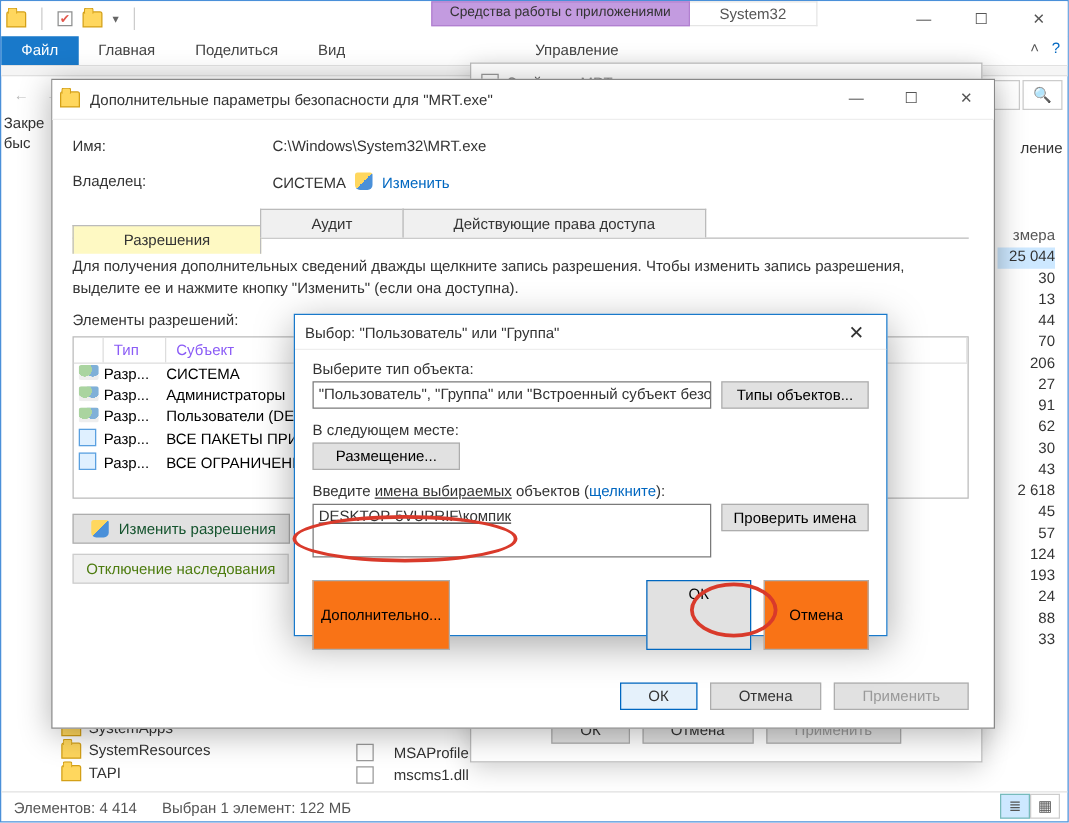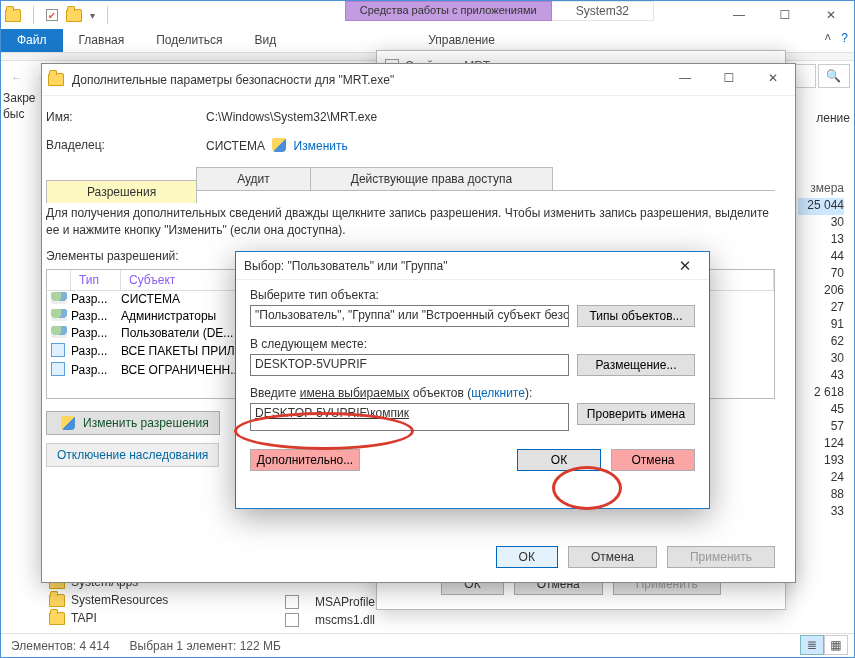--- a/index.html
+++ b/index.html
@@ -46,21 +46,21 @@
   .props-title { height: 30px; display: flex; align-items: center; padding: 0 8px; color: #555; gap: 6px; }
   .props-buttons-bg { position: absolute; bottom: 14px; left: 0; right: 0; display: flex; justify-content: center; gap: 10px; }
   .dlg-btn { padding: 3px 22px; border: 1px solid #adadad; background: #e1e1e1; color: #333; }
   .dlg-btn.disabled { color: #999; }
 
   
   .advsec-dialog { position: absolute; left: 41px; top: 63px; width: 755px; height: 520px; background: #fff; border: 1px solid #888; box-shadow: 0 4px 24px rgba(0,0,0,.3); }
   .advsec-title { height: 32px; background: #fff; display: flex; align-items: center; border-bottom: 1px solid #eee; padding: 0 6px; color: #333; }
   .advsec-win-ctrl { position: absolute; right: 0; top: 0; display: flex; }
   .adv-btn { width: 44px; height: 28px; display: flex; align-items: center; justify-content: center; color: #555; }
-  .advsec-body { padding: 14px 20px 12px 4px; }
+  .advsec-body { padding: 14px 20px 12px 16px; }
   .info-row { display: flex; margin-bottom: 14px; }
   .info-label { width: 160px; color: #333; }
   .info-value { color: #333; }
   .shield-icon { width: 14px; height: 14px; display: inline-block; background: linear-gradient(135deg,#ffd75e 50%, #4a90d9 50%); border-radius: 2px 2px 4px 4px; vertical-align: -2px; margin: 0 4px; }
   .link { color: #0067c0; cursor: pointer; }
   .advsec-tabs { display: flex; border-bottom: 1px solid #bbb; margin-top: 4px; }
   .advsec-tab { padding: 4px 40px; border: 1px solid #bbb; border-bottom: none; margin-right: -1px; background: #f0f0f0; position: relative; color: #333; }
   .advsec-tab.active { background: #fef9c3; top: 13px; }
   .hint-text { margin: 14px 0 10px 0; color: #333; line-height: 1.4; }
   .perm-label { margin-bottom: 6px; color: #333; }
@@ -78,27 +78,27 @@
   .advsec-bottom { position: absolute; left: 0; right: 0; bottom: 14px; display: flex; justify-content: flex-end; gap: 10px; padding: 0 20px; }
 
   
   .select-dialog { position: absolute; left: 235px; top: 251px; width: 475px; height: 258px; background: #fff; border: 1px solid #1979ca; box-shadow: 0 8px 30px rgba(0,0,0,.35); z-index: 10; }
   .select-title { height: 28px; display: flex; align-items: center; padding: 0 8px; color: #333; border-bottom: 1px solid #eee; }
   .select-close { position: absolute; right: 4px; top: 2px; width: 40px; height: 24px; display: flex; align-items: center; justify-content: center; font-size: 15px; color: #333; }
   .select-body { padding: 8px 14px; }
   .sb-label { margin-bottom: 3px; color: #333; }
   .sb-row { display: flex; gap: 8px; margin-bottom: 10px; align-items: flex-start; }
   .sb-input { flex: 1; height: 22px; border: 1px solid #7a7a7a; background: #fff; padding: 2px 4px; color: #333; white-space: nowrap; overflow: hidden; }
-  .sb-input.ml { height: 28px; padding-top: 2px; }
+  .sb-input.ml { height: 43px; padding-top: 2px; }
   .sb-input .underlined { text-decoration: underline; }
   .sb-btn { width: 118px; padding: 3px 0; border: 1px solid #adadad; background: #e1e1e1; text-align: center; }
   .select-bottom { display: flex; padding: 0 14px 10px 14px; gap: 10px; }
   .select-bottom .spacer { flex: 1; }
   .select-bottom .okbtn { width: 84px; padding: 3px 0; border: 1px solid #0067c0; background: #e1e1e1; text-align: center; }
-  .select-bottom .nbtn { width: 84px; padding: 3px 0; border: 1px solid #adadad; background: #fca5a5; text-align: center; }
+  .select-bottom .nbtn { width: 84px; padding: 20px 0; border: 1px solid #adadad; background: #f97316; text-align: center; }
 
   
   .anno { position: absolute; border: 3px solid #d93a2b; border-radius: 50%; pointer-events: none; z-index: 20; }
 </style>
 </head>
 <body>
 
 <div class="explorer-window">
   <div class="titlebar">
     <div class="title-icons">
@@ -277,42 +277,41 @@
           <span class="c2">Разр...</span>
           <span class="c3">ВСЕ ОГРАНИЧЕНН...</span>
         </div>
     </div>
     <div class="sec-buttons">
       <div class="sec-btn">
           <span class="shield-icon"></span>
           <span>Изменить разрешения</span>
         </div>
       <div style="height:8px"></div>
-      <div class="sec-btn" style="color:#0369a1;border-color:#ccc;background:#efefef">Отключение наследования</div>
+      <div class="sec-btn" style="color:#4d7c0f;border-color:#ccc;background:#efefef">Отключение наследования</div>
     </div>
   </div>
   <div class="advsec-bottom">
     <div class="dlg-btn" style="background:#e5f1fb;border-color:#0067c0">ОК</div>
     <div class="dlg-btn">Отмена</div>
     <div class="dlg-btn disabled">Применить</div>
   </div>
 </div>
 
 <div class="select-dialog">
   <div class="select-title">Выбор: "Пользователь" или "Группа"</div>
   <div class="select-close">✕</div>
   <div class="select-body">
     <div class="sb-label">Выберите тип объекта:</div>
     <div class="sb-row">
       <div class="sb-input">"Пользователь", "Группа" или "Встроенный субъект безопасност</div>
       <div class="sb-btn">Типы объектов...</div>
     </div>
     <div class="sb-label">В следующем месте:</div>
     <div class="sb-row">
-      <div class="sb-input">DESKTOP-5VUPRIF</div>
       <div class="sb-btn">Размещение...</div>
     </div>
     <div class="sb-label">
       <span>Введите </span><span style="text-decoration:underline">имена выбираемых</span><span> объектов (</span><span class="link">щелкните</span><span>):</span>
     </div>
     <div class="sb-row">
       <div class="sb-input ml"><span class="underlined">DESKTOP-5VUPRIF\компик</span></div>
       <div class="sb-btn">Проверить имена</div>
     </div>
   </div>

